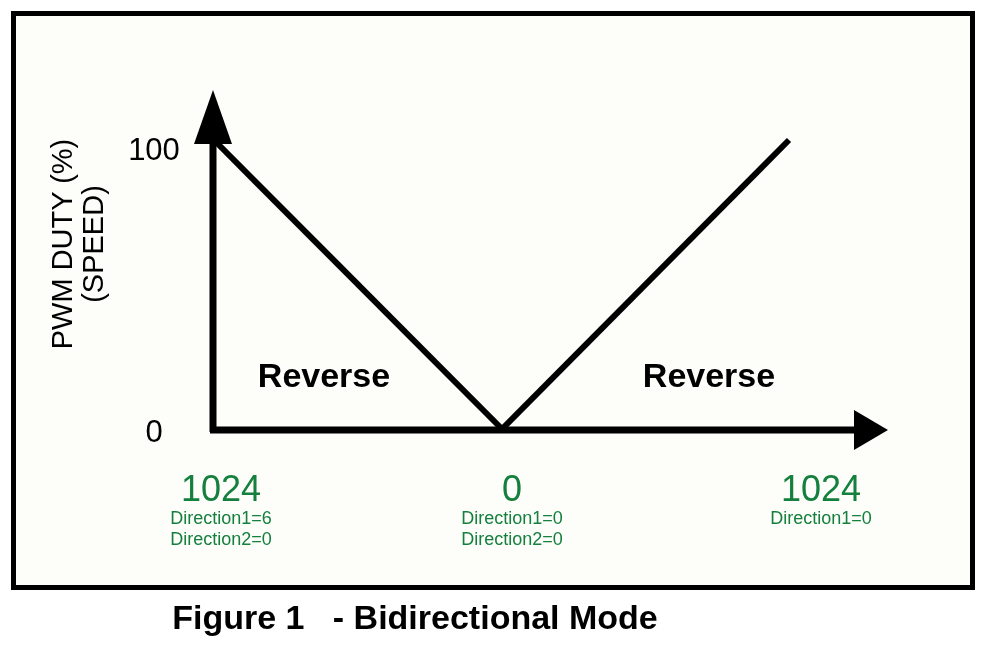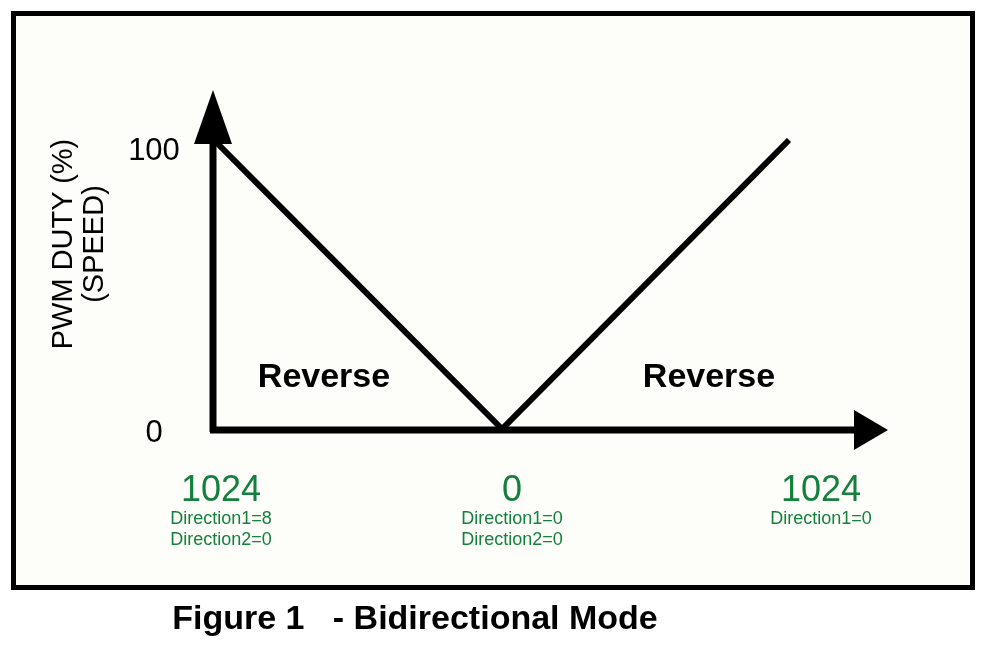--- a/index.html
+++ b/index.html
@@ -152,21 +152,21 @@
     </div>
 
     <div class="tick-label" id="tick-100">100</div>
     <div class="tick-label" id="tick-0">0</div>
 
     <div class="region-label" id="region-reverse">Reverse</div>
     <div class="region-label" id="region-forward">Reverse</div>
 
     <div class="xgroup" id="xgroup-left">
       <div class="xval">1024</div>
-      <div class="xsub">Direction1=8</div>
+      <div class="xsub">Direction1=6</div>
       <div class="xsub">Direction2=0</div>
     </div>
 
     <div class="xgroup" id="xgroup-center">
       <div class="xval">0</div>
       <div class="xsub">Direction1=0</div>
       <div class="xsub">Direction2=0</div>
     </div>
 
     <div class="xgroup" id="xgroup-right">

